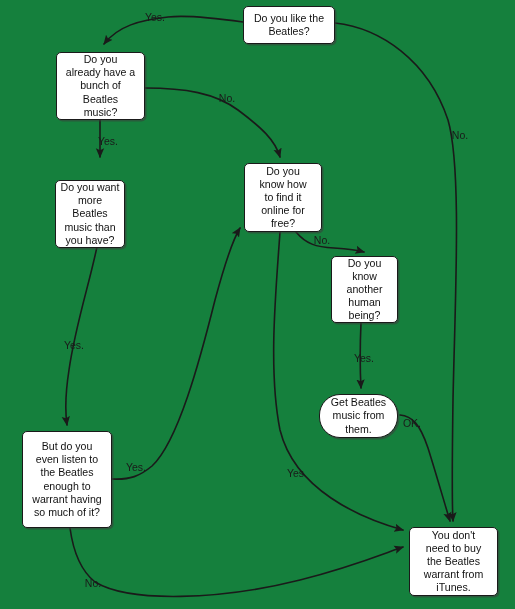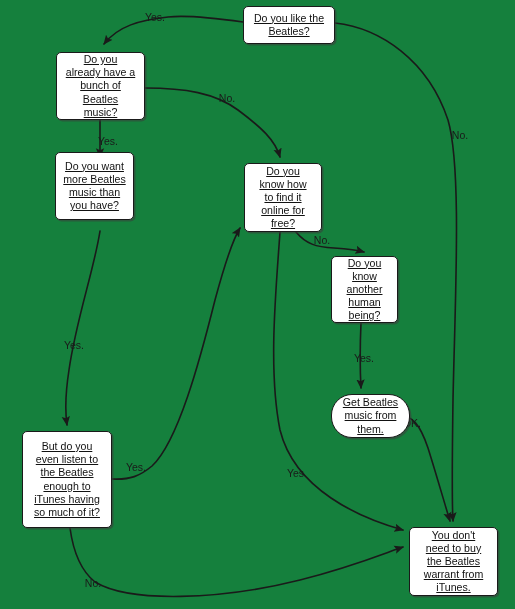--- a/index.html
+++ b/index.html
@@ -51,21 +51,20 @@
     font-size: 10.6px;
     line-height: 13.2px;
     color: #111111;
     padding: 2px 4px;
     box-shadow: 1.5px 1.5px 0 rgba(60,60,60,0.55);
     z-index: 2;
   }
   .node-text {
     display: block;
     white-space: pre-line;
-    text-decoration: underline;
   }
 </style>
 </head>
 <body>
 
 <div id="flow-root">
 
   <svg id="flow-svg" viewBox="0 0 515 609" xmlns="http://www.w3.org/2000/svg">
     <defs>
       <marker id="arrowhead" markerWidth="7" markerHeight="7" refX="5.4" refY="3" orient="auto" markerUnits="strokeWidth">
@@ -105,51 +104,51 @@
         <span class="node-text">Do you like the
 Beatles?</span>
       </div>
       <div class="node" style="left: 56px; top: 52px; width: 89px; height: 68px;">
         <span class="node-text">Do you
 already have a
 bunch of
 Beatles
 music?</span>
       </div>
-      <div class="node" style="left: 55px; top: 152px; width: 79px; height: 68px;">
+      <div class="node" style="left: 55px; top: 180px; width: 70px; height: 68px;">
         <span class="node-text">Do you want
 more Beatles
 music than
 you have?</span>
       </div>
       <div class="node" style="left: 244px; top: 163px; width: 78px; height: 69px;">
         <span class="node-text">Do you
 know how
 to find it
 online for
 free?</span>
       </div>
       <div class="node" style="left: 331px; top: 256px; width: 67px; height: 67px;">
         <span class="node-text">Do you
 know
 another
 human
 being?</span>
       </div>
-      <div class="node" style="left: 331px; top: 394px; width: 79px; height: 44px; border-radius: 21px;">
+      <div class="node" style="left: 319px; top: 394px; width: 79px; height: 44px; border-radius: 21px;">
         <span class="node-text">Get Beatles
 music from
 them.</span>
       </div>
       <div class="node" style="left: 22px; top: 431px; width: 90px; height: 97px;">
         <span class="node-text">But do you
 even listen to
 the Beatles
 enough to
-iTunes having
+warrant having
 so much of it?</span>
       </div>
       <div class="node" style="left: 409px; top: 527px; width: 89px; height: 69px;">
         <span class="node-text">You don't
 need to buy
 the Beatles
 warrant from
 iTunes.</span>
       </div>
     </div>

